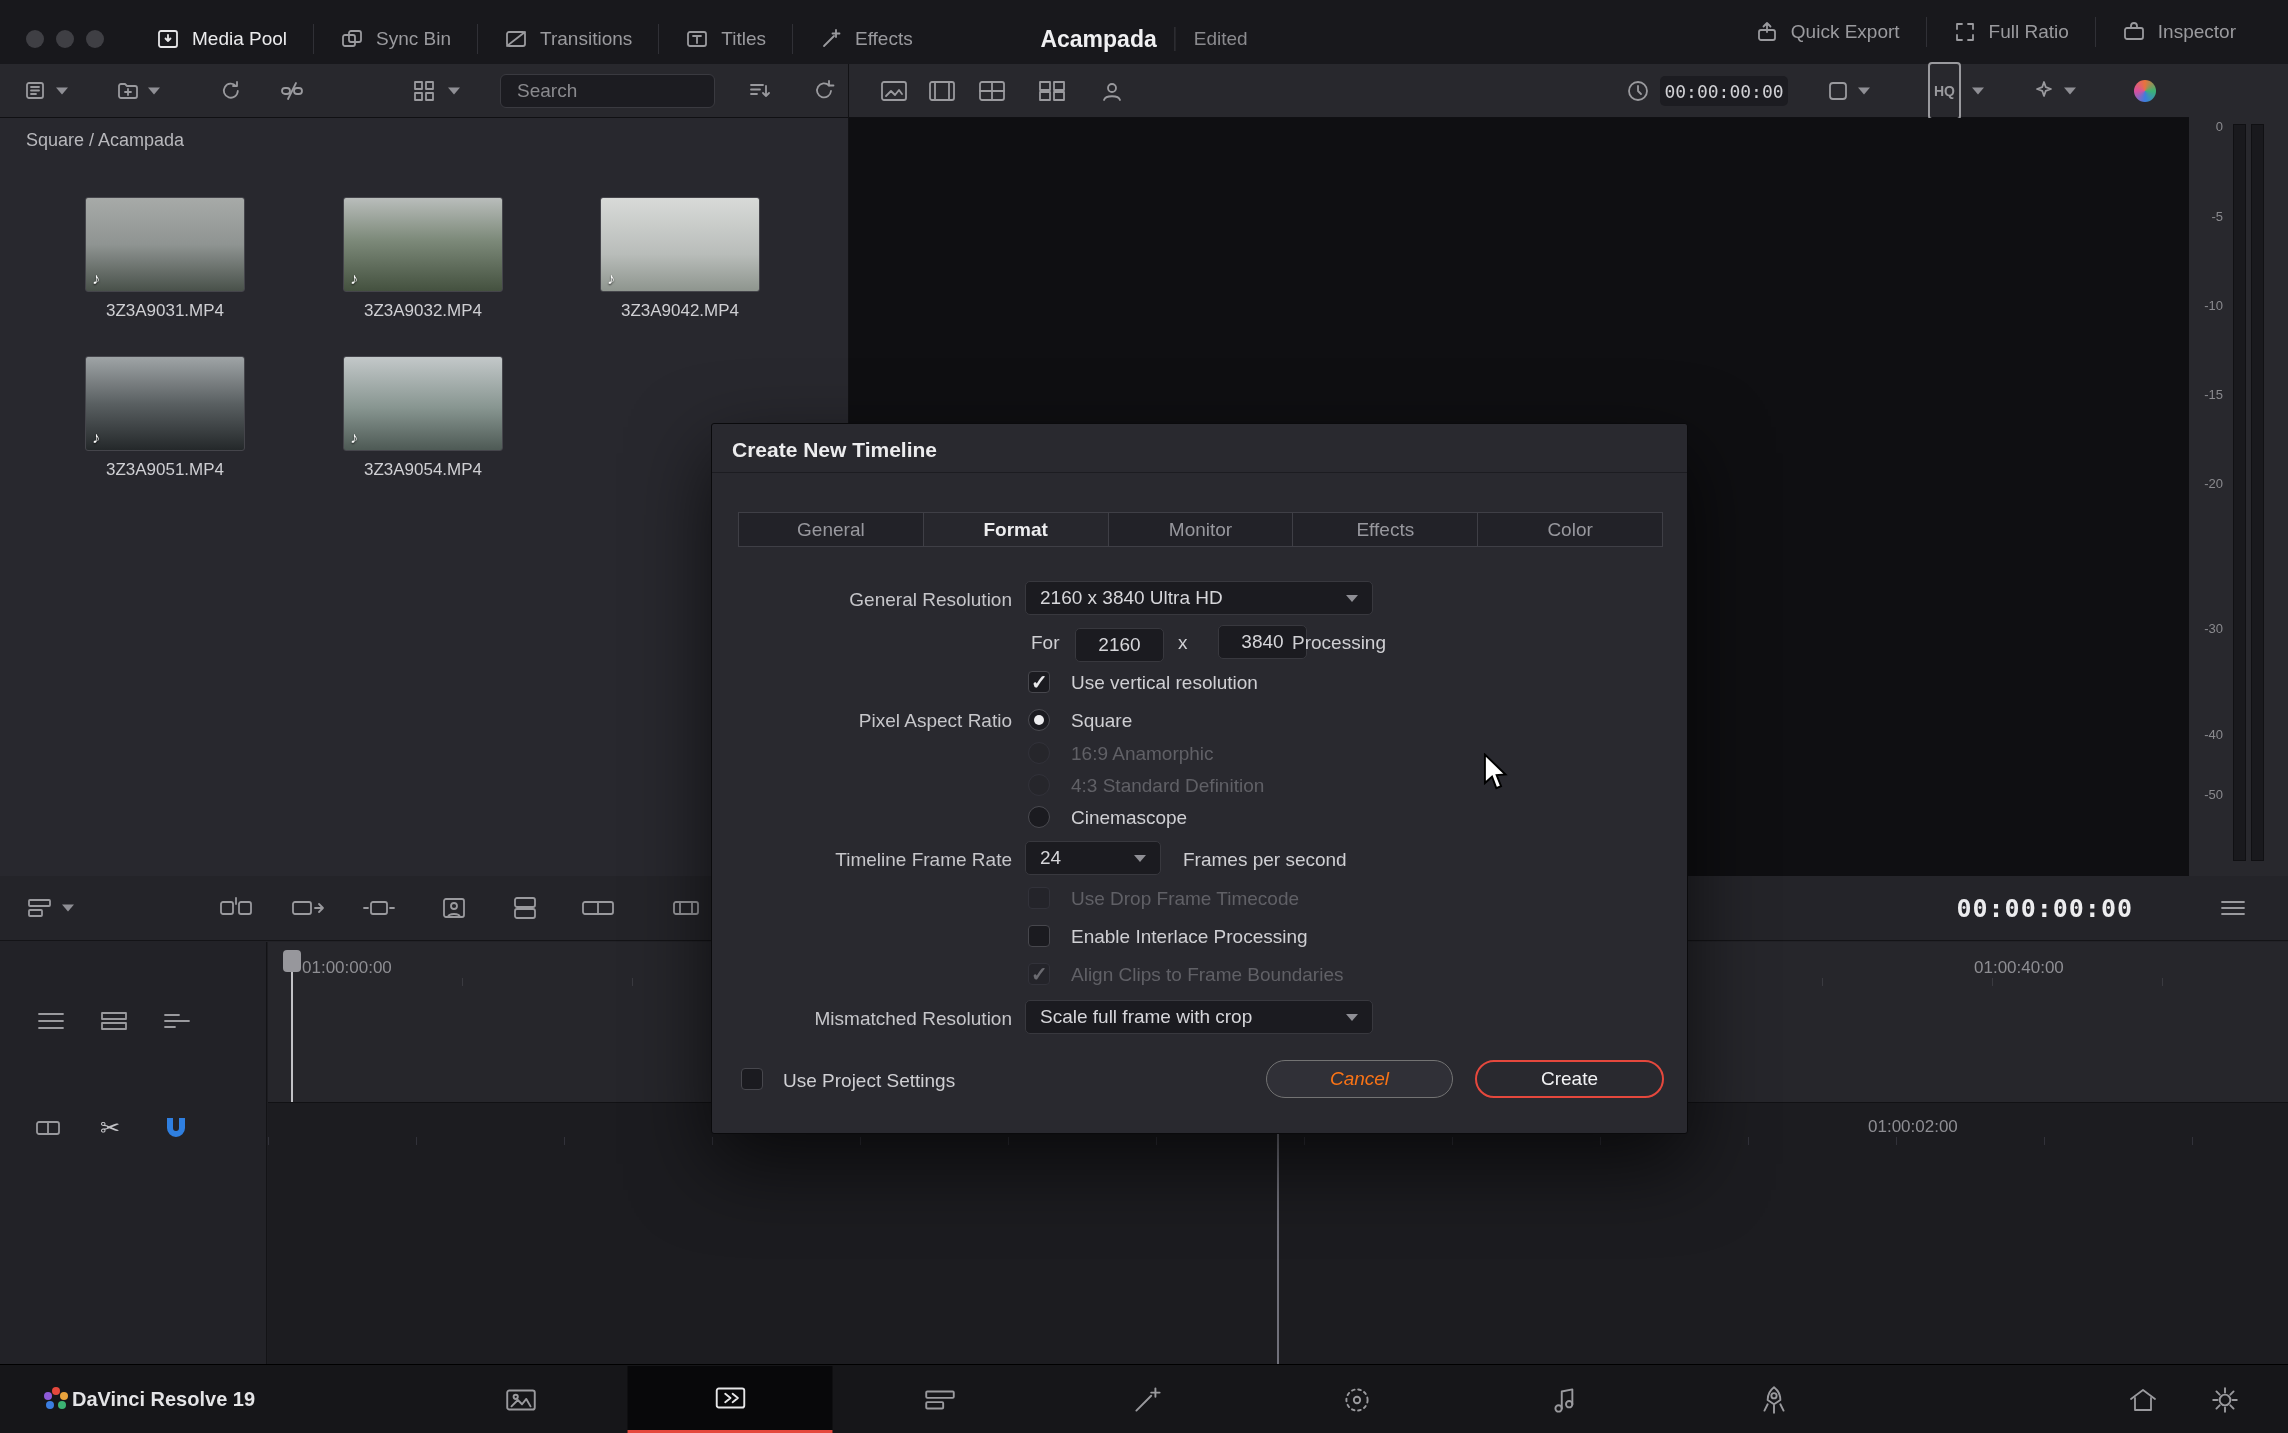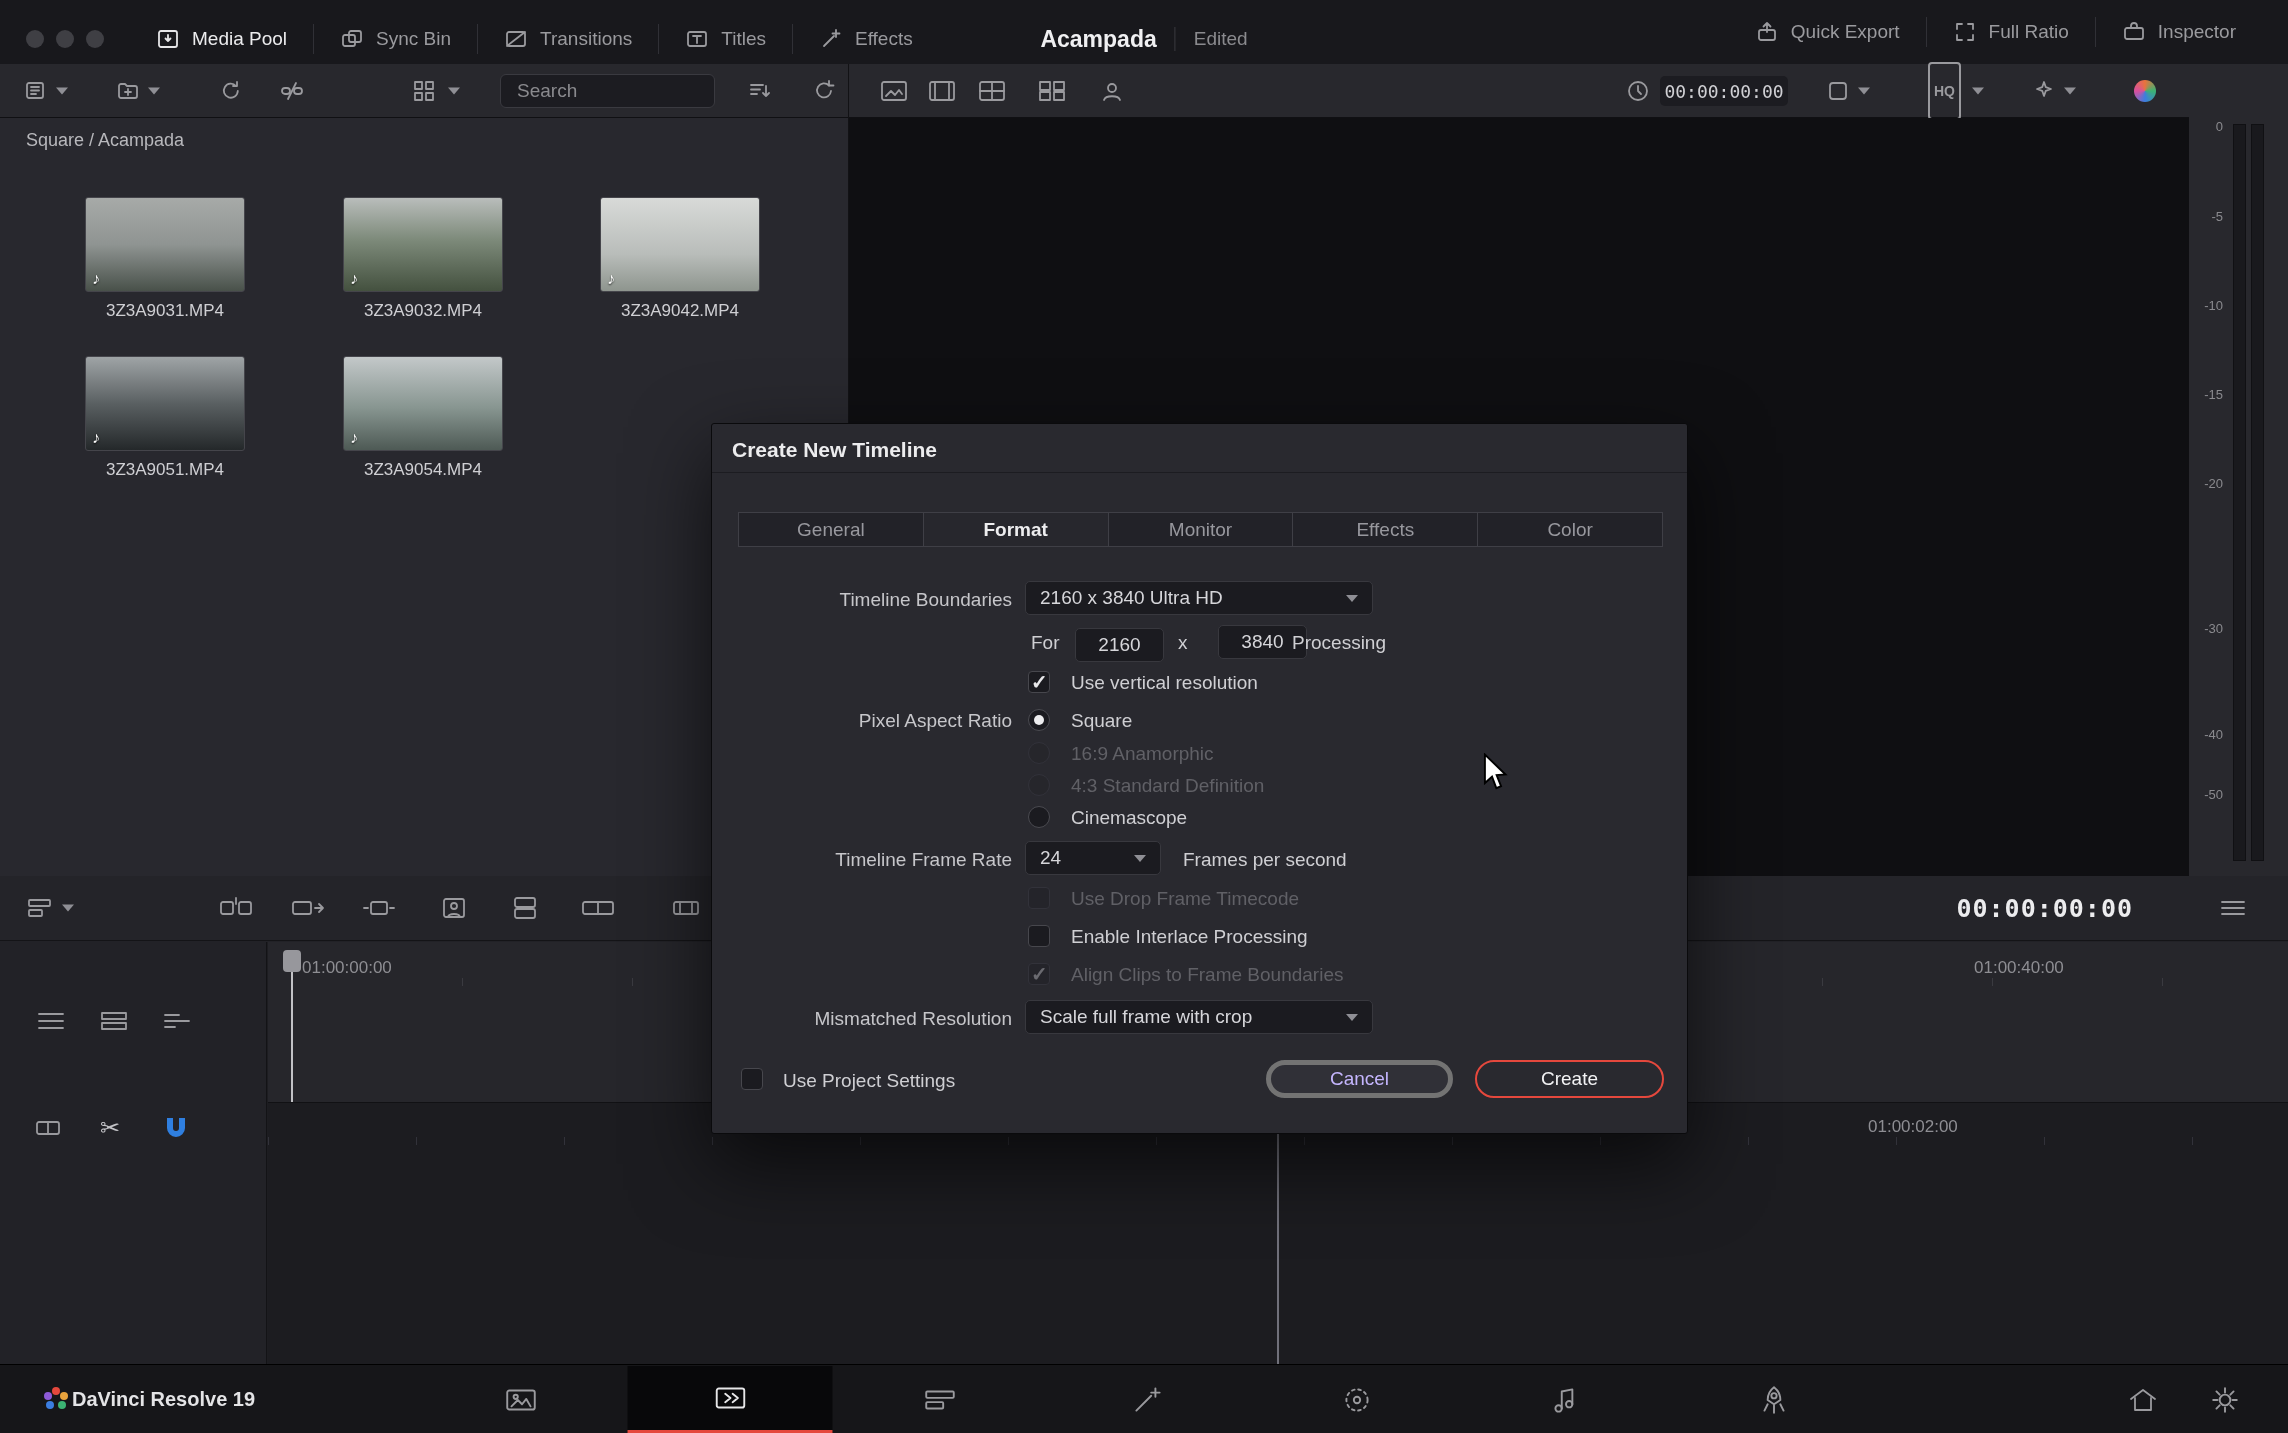--- a/index.html
+++ b/index.html
@@ -92,21 +92,21 @@
   .cb { position:absolute; width:22px; height:22px; background:#1b1b20; border:1px solid #47474d; border-radius:4px; }
   .cb.checked::after { content:"\2713"; position:absolute; left:2px; top:-2px; font-size:20px; font-weight:bold; color:#e8e8ea; }
   .cb.disabled { border-color:#32323a; background:#24242a; }
   .cb.checked.disabled::after { color:#6a6a70; }
   .radio { position:absolute; width:22px; height:22px; border-radius:50%; background:#1b1b20; border:1px solid #4a4a50; }
   .radio.selected::after { content:""; position:absolute; left:5px; top:5px; width:10px; height:10px; border-radius:50%; background:#ececee; }
   .radio.disabled { border-color:#32323a; background:#26262b; }
   .olabel { position:absolute; font-size:19px; color:#cfcfd3; }
   .olabel.dim { color:#606066; }
   .btn { position:absolute; height:38px; border-radius:19px; display:flex; align-items:center; justify-content:center; font-size:19px; }
-  .btn-cancel { width:187px; background:#30303७; background:#303037; border:5px solid #737373; color:#c4b5fd; }
+  .btn-cancel { width:187px; background:#30303७; background:#303037; border:1px solid #737373; color:#f97316;font-style:italic; }
   .btn-create { width:189px; background:transparent; border:2px solid #e5483d; color:#f2f2f4; }
 
   .cursor { position:absolute; z-index:100; }
 </style>
 </head>
 <body>
 
 <div class="app">
 
   <div class="topbar">
@@ -478,21 +478,21 @@
     <div class="dlg-sep"></div>
 
     <div class="tabbar">
       <div class="tab">General</div>
       <div class="tab active">Format</div>
       <div class="tab">Monitor</div>
       <div class="tab">Effects</div>
       <div class="tab">Color</div>
     </div>
 
-    <span class="flabel" style="top:165px">Timeline Boundaries</span>
+    <span class="flabel" style="top:165px">General Resolution</span>
     <div class="dd" style="left:313px; top:157px; width:348px">
       <span>2160 x 3840 Ultra HD</span>
       <span class="chev"></span>
     </div>
 
     <span class="olabel" style="left:319px; top:208px">For</span>
     <input class="numin" style="left: 363px; top: 204px;" value="2160">
     <span class="olabel" style="left:466px; top:208px">x</span>
     <input class="numin" style="left: 478px; top: 201px; margin-left: 28px;" value="3840">
     <span class="olabel" style="left:580px; top:208px">Processing</span>

